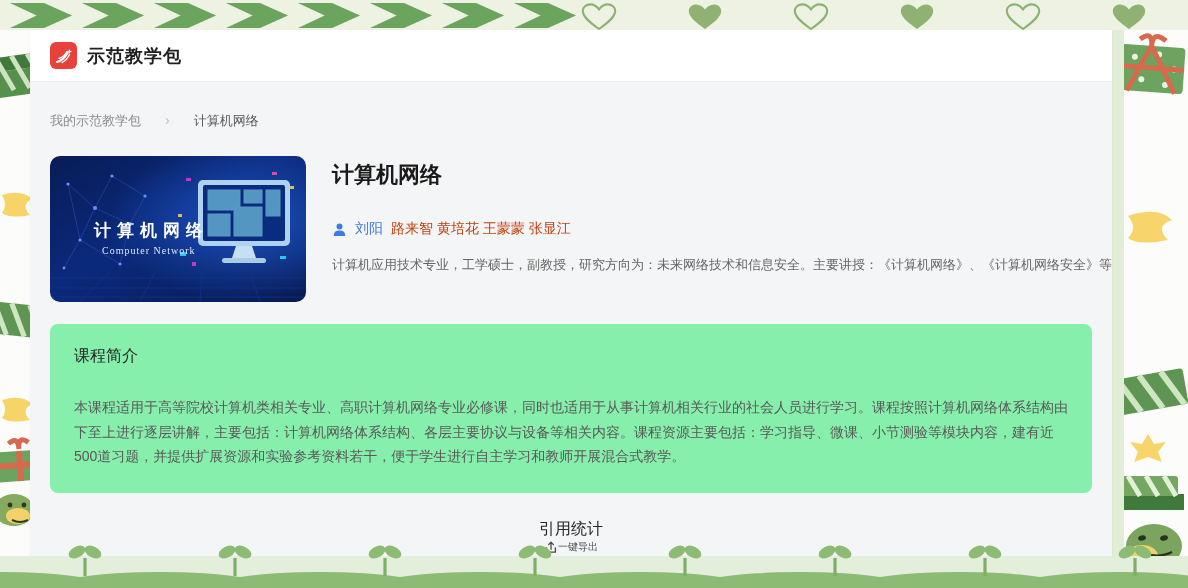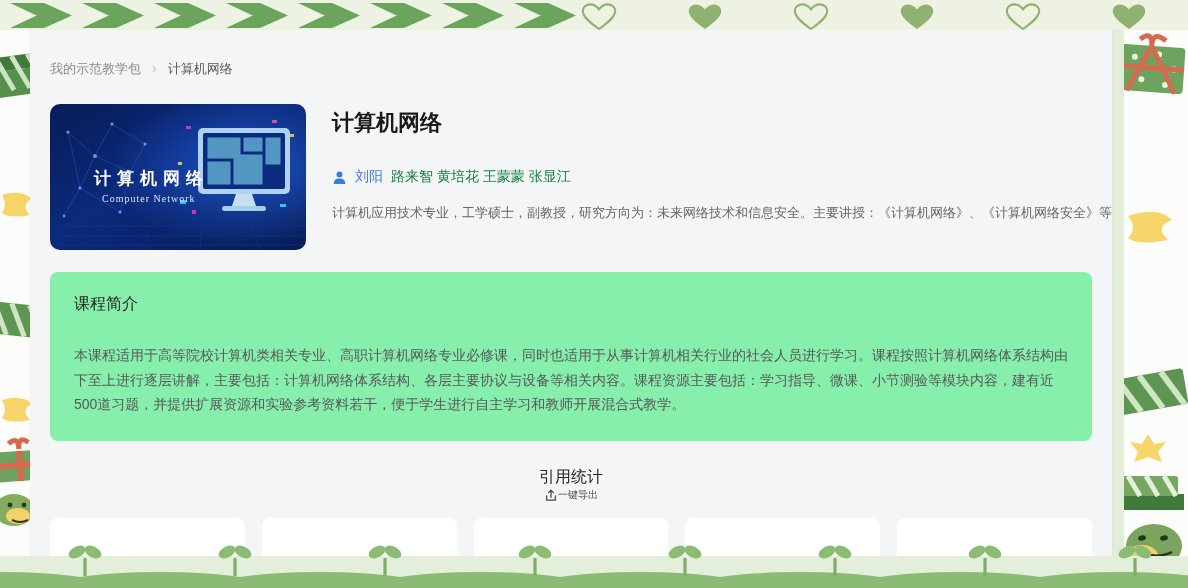--- a/index.html
+++ b/index.html
@@ -27,32 +27,32 @@
   .page { position:absolute; left:30px; top:30px; width:1082px; height:530px;
     background:#f4f5f6; z-index:1; overflow:hidden; box-shadow:0 0 0 1px rgba(0,0,0,0.02); }
 
   .app-header { height:52px; background:#fff; display:flex; align-items:center; padding:0 20px; border-bottom:1px solid #ececec; }
   .brand { display:flex; align-items:center; gap:10px; cursor:pointer; }
   .logo { width:27px; height:27px; border-radius:6px; background:#e8413c; display:flex; align-items:center; justify-content:center; }
   .app-title { font-size:18px; font-weight:bold; color:#1f1f1f; letter-spacing:1px; }
 
   .content { padding:0 20px; }
 
-  .breadcrumb { margin-top:30px; font-size:13px; display:flex; align-items:flex-start; gap:11px; }
+  .breadcrumb { margin-top:30px; font-size:13px; display:flex; align-items:flex-start; gap:24px; }
   .crumb-root { color:#8c8c8c; cursor:pointer; }
   .crumb-sep { color:#c2c2c2; font-size:14px; }
   .crumb-cur { color:#595959; }
 
   .course-head { margin-top:26px; display:flex; }
   .cover { width:256px; height:146px; border-radius:10px; overflow:hidden; flex:none; }
   .course-info { margin-left:26px; flex:1; min-width:0; }
   .course-title { font-size:22px; font-weight:600; color:#1a1a1a; margin-top:4px; }
   .instructors { margin-top:30px; display:flex; align-items:center; gap:8px; font-size:14px; }
   .primary-teacher { color:#3f7ae0; cursor:pointer; }
-  .other-teachers { color:#15803d; }
+  .other-teachers { color:#c2410c; }
   .bio { margin-top:18px; font-size:13px; color:#666; white-space:nowrap; }
 
   .intro-card { margin-top:22px; background:#86efac; border-radius:8px; padding:22px 24px 24px; }
   .intro-title { font-size:16px; font-weight:500; color:#262626; }
   .intro-body { margin-top:28px; font-size:14px; color:#595959; line-height:1.75; }
 
   .stats-head { margin-top:26px; display:flex; align-items:center; justify-content:space-between;flex-direction:column; }
   .stats-title { font-size:16px; font-weight:500; color:#262626; }
   .export-btn { display:flex; align-items:center; font-size:10px; color:#4a4a4a; cursor:pointer; background:none; border:none; font-family:inherit; }
 
@@ -225,20 +225,35 @@
             <line x1="0" y1="36" x2="0" y2="18"></line>
             <ellipse cx="-8" cy="12" rx="9" ry="5.5" transform="rotate(-28 -8 12)" stroke="none"></ellipse>
             <ellipse cx="8" cy="12" rx="9" ry="5.5" transform="rotate(28 8 12)" stroke="none"></ellipse>
           </g>
       </g>
     </svg>
   </div>
 
   <div class="page">
 
+    <header class="app-header">
+      <div class="brand">
+        <div class="logo">
+          <svg width="20" height="20" viewBox="0 0 20 20">
+              <g stroke="#fff" fill="none" stroke-linecap="round">
+                <path d="M3,16 Q10,14 14,6" stroke-width="2.2"></path>
+                <path d="M5,12.5 Q10.5,10.5 13,5.5" stroke-width="1.4"></path>
+                <path d="M8,16.5 Q13,14 15.5,8.5" stroke-width="1.4"></path>
+              </g>
+              <path d="M15.5,3 l0.8,1.7 1.7,0.8 -1.7,0.8 -0.8,1.7 -0.8,-1.7 -1.7,-0.8 1.7,-0.8 Z" fill="#fff"></path>
+            </svg>
+        </div>
+        <span class="app-title">示范教学包</span>
+      </div>
+    </header>
 
     <div class="content">
 
       <nav class="breadcrumb">
         <span class="crumb-root">我的示范教学包</span>
         <span class="crumb-sep">›</span>
         <span class="crumb-cur">计算机网络</span>
       </nav>
 
       <section class="course-head">

